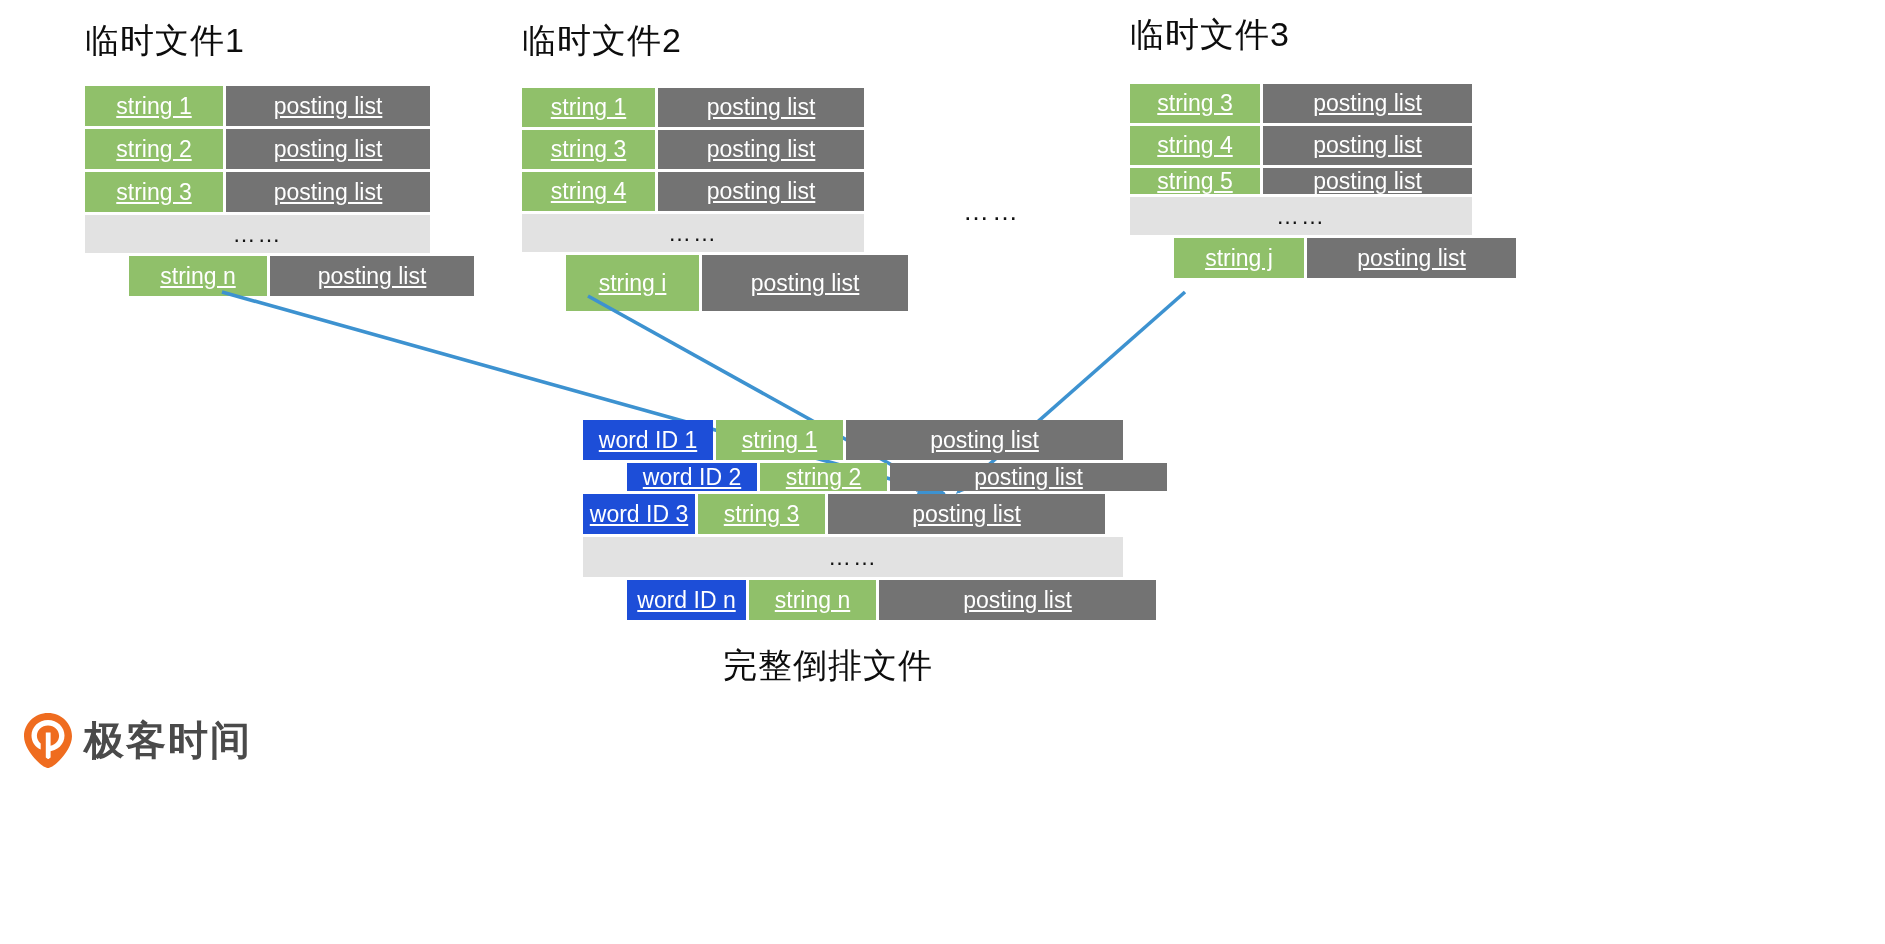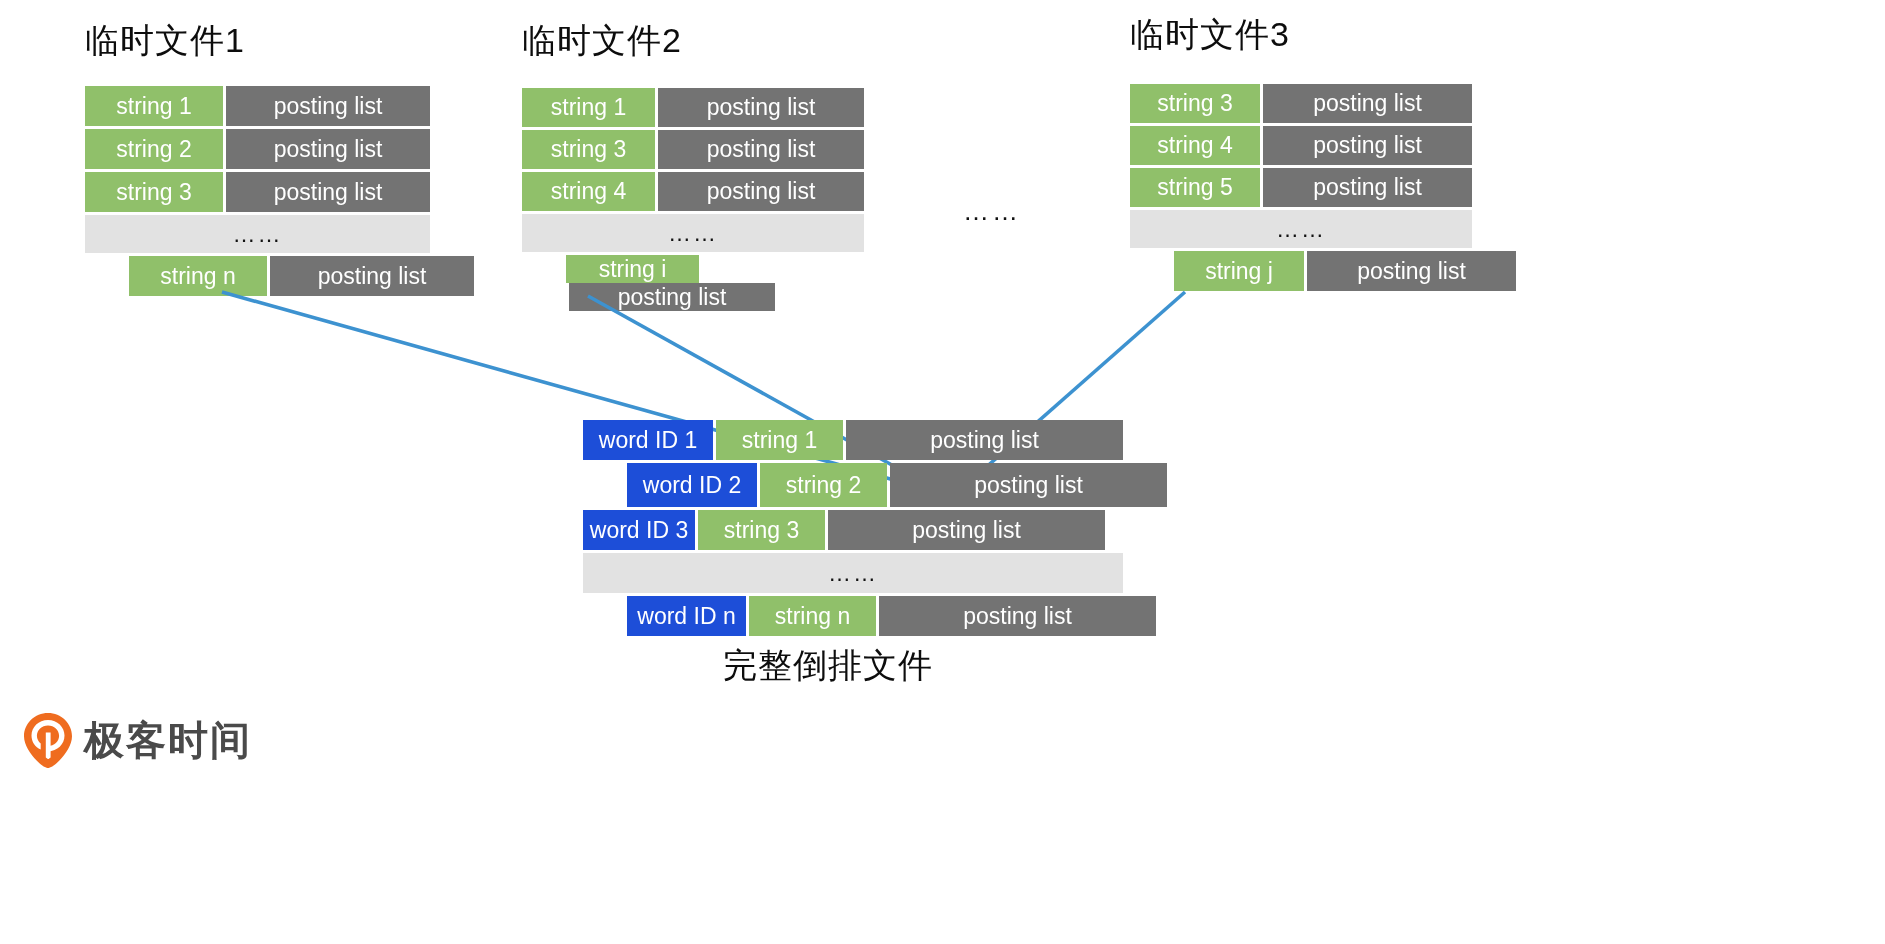--- a/index.html
+++ b/index.html
@@ -17,20 +17,21 @@
   }
 
   
   .tbl{position:absolute;}
   .row{display:flex;width:100%;margin-bottom:3px;}
   .row:last-child{margin-bottom:0;padding-left:44px;}
   .cell{
     display:flex;align-items:center;justify-content:center;
     color:#ffffff;font-size:23px;box-sizing:border-box;
     height:100%;
+    text-decoration:underline;
   }
   .c-str{background:#90c06a;}
   .c-post{background:#737373;margin-left:3px;text-align:center;}
   .c-wid{background:#1d4ed8;}
   .c-dots{
     background:#e2e2e2;color:#111;width:100%;
     display:flex;align-items:center;justify-content:center;
     font-size:23px;letter-spacing:2px;
   }
 
@@ -97,40 +98,40 @@
       <div class="cell c-str" style="width:133px;">string 3</div>
       <div class="cell c-post" style="width:206px;">posting list</div>
     </div>
     <div class="row" style="height:39px;">
       <div class="cell c-str" style="width:133px;">string 4</div>
       <div class="cell c-post" style="width:206px;">posting list</div>
     </div>
     <div class="row" style="height:38px;">
       <div class="c-dots">……</div>
     </div>
-    <div class="row" style="height:56px;flex-direction:column;">
+    <div class="row" style="height:56px;">
       <div class="cell c-str" style="width:133px;">string i</div>
       <div class="cell c-post" style="width:206px;">posting list</div>
     </div>
   </div>
 
   <div class="mid-dots" style="left:963px;top:196px;">……</div>
 
   <div class="tbl-title" style="left:1130px;top:12px;width:342px;">临时文件3</div>
 
   <div class="tbl" style="left:1130px;top:84px;width:342px;">
     <div class="row" style="height:39px;">
       <div class="cell c-str" style="width:130px;">string 3</div>
       <div class="cell c-post" style="width:209px;">posting list</div>
     </div>
     <div class="row" style="height:39px;">
       <div class="cell c-str" style="width:130px;">string 4</div>
       <div class="cell c-post" style="width:209px;">posting list</div>
     </div>
-    <div class="row" style="height:39px;">
+    <div class="row" style="height:26px;">
       <div class="cell c-str" style="width:130px;">string 5</div>
       <div class="cell c-post" style="width:209px;">posting list</div>
     </div>
     <div class="row" style="height:38px;">
       <div class="c-dots">……</div>
     </div>
     <div class="row" style="height:40px;">
       <div class="cell c-str" style="width:130px;">string j</div>
       <div class="cell c-post" style="width:209px;">posting list</div>
     </div>
@@ -149,21 +150,21 @@
 
     <line x1="1185" y1="292" x2="958" y2="492" stroke="#3d92d0" stroke-width="3.6" marker-end="url(#ah)"></line>
   </svg>
 
   <div class="tbl" style="left:583px;top:420px;width:540px;">
     <div class="row" style="height:40px;">
       <div class="cell c-wid" style="width:130px;">word ID 1</div>
       <div class="cell c-str" style="width:127px;margin-left:3px;">string 1</div>
       <div class="cell c-post" style="width:277px;">posting list</div>
     </div>
-    <div class="row" style="height:44px;padding-left:44px;">
+    <div class="row" style="height:28px;padding-left:44px;">
       <div class="cell c-wid" style="width:130px;">word ID 2</div>
       <div class="cell c-str" style="width:127px;margin-left:3px;">string 2</div>
       <div class="cell c-post" style="width:277px;">posting list</div>
     </div>
     <div class="row" style="height:40px;">
       <div class="cell c-wid" style="width:112px;">word ID 3</div>
       <div class="cell c-str" style="width:127px;margin-left:3px;">string 3</div>
       <div class="cell c-post" style="width:277px;">posting list</div>
     </div>
     <div class="row" style="height:40px;">

